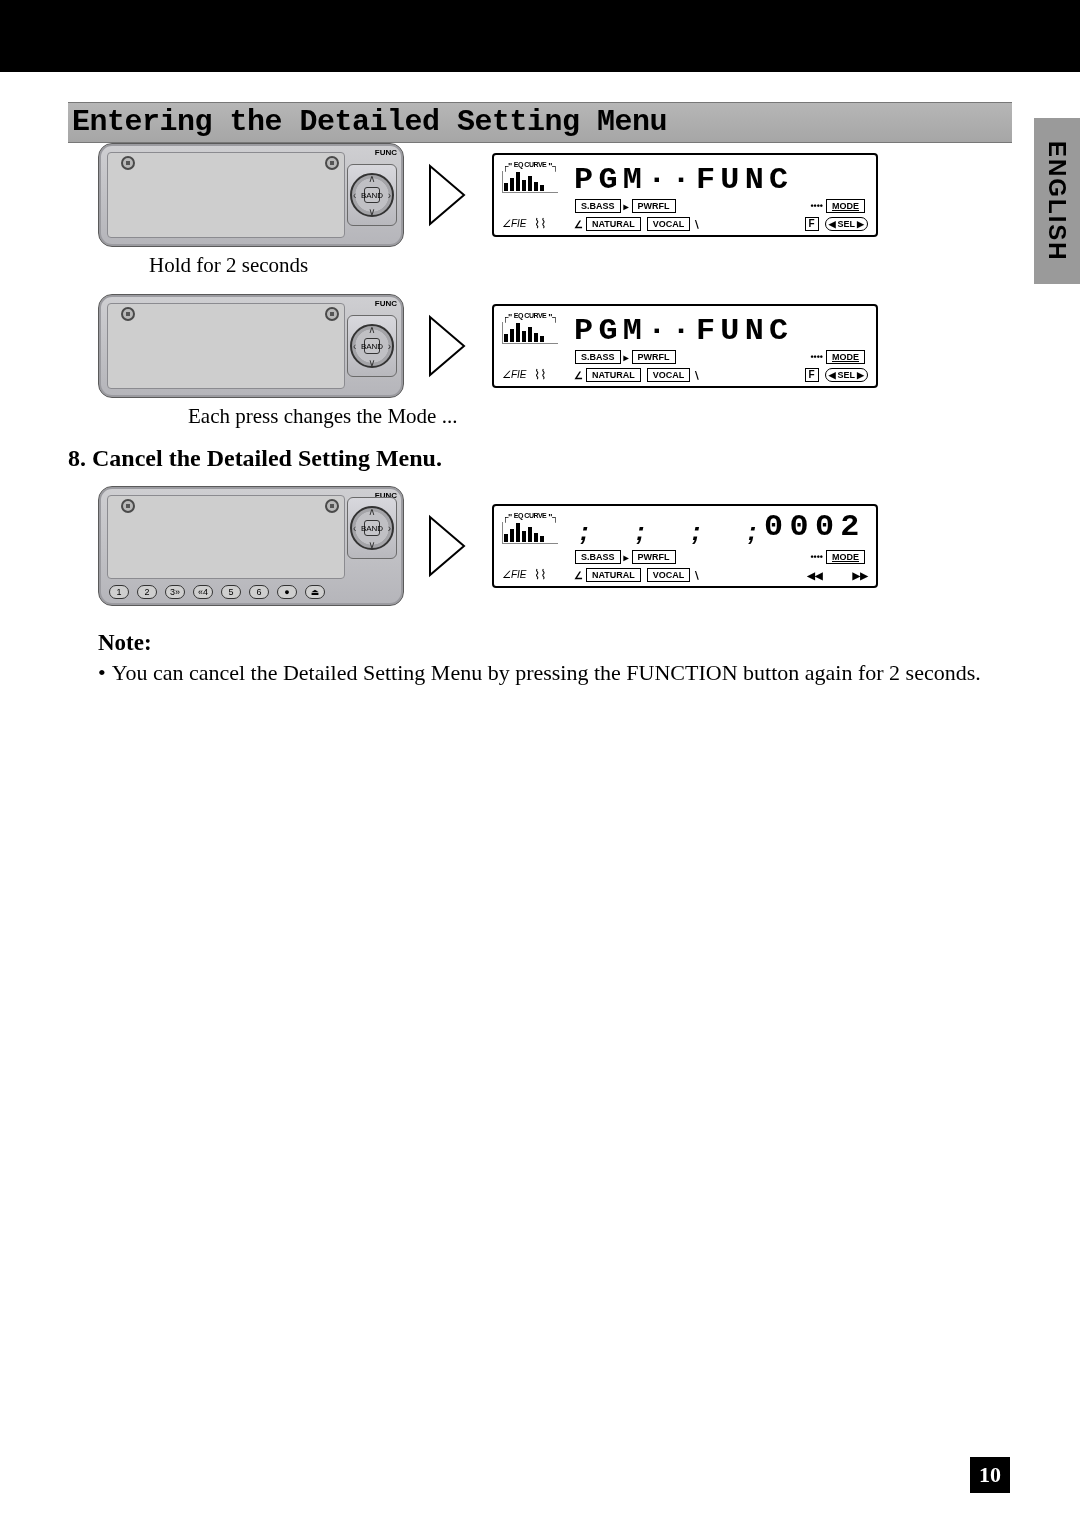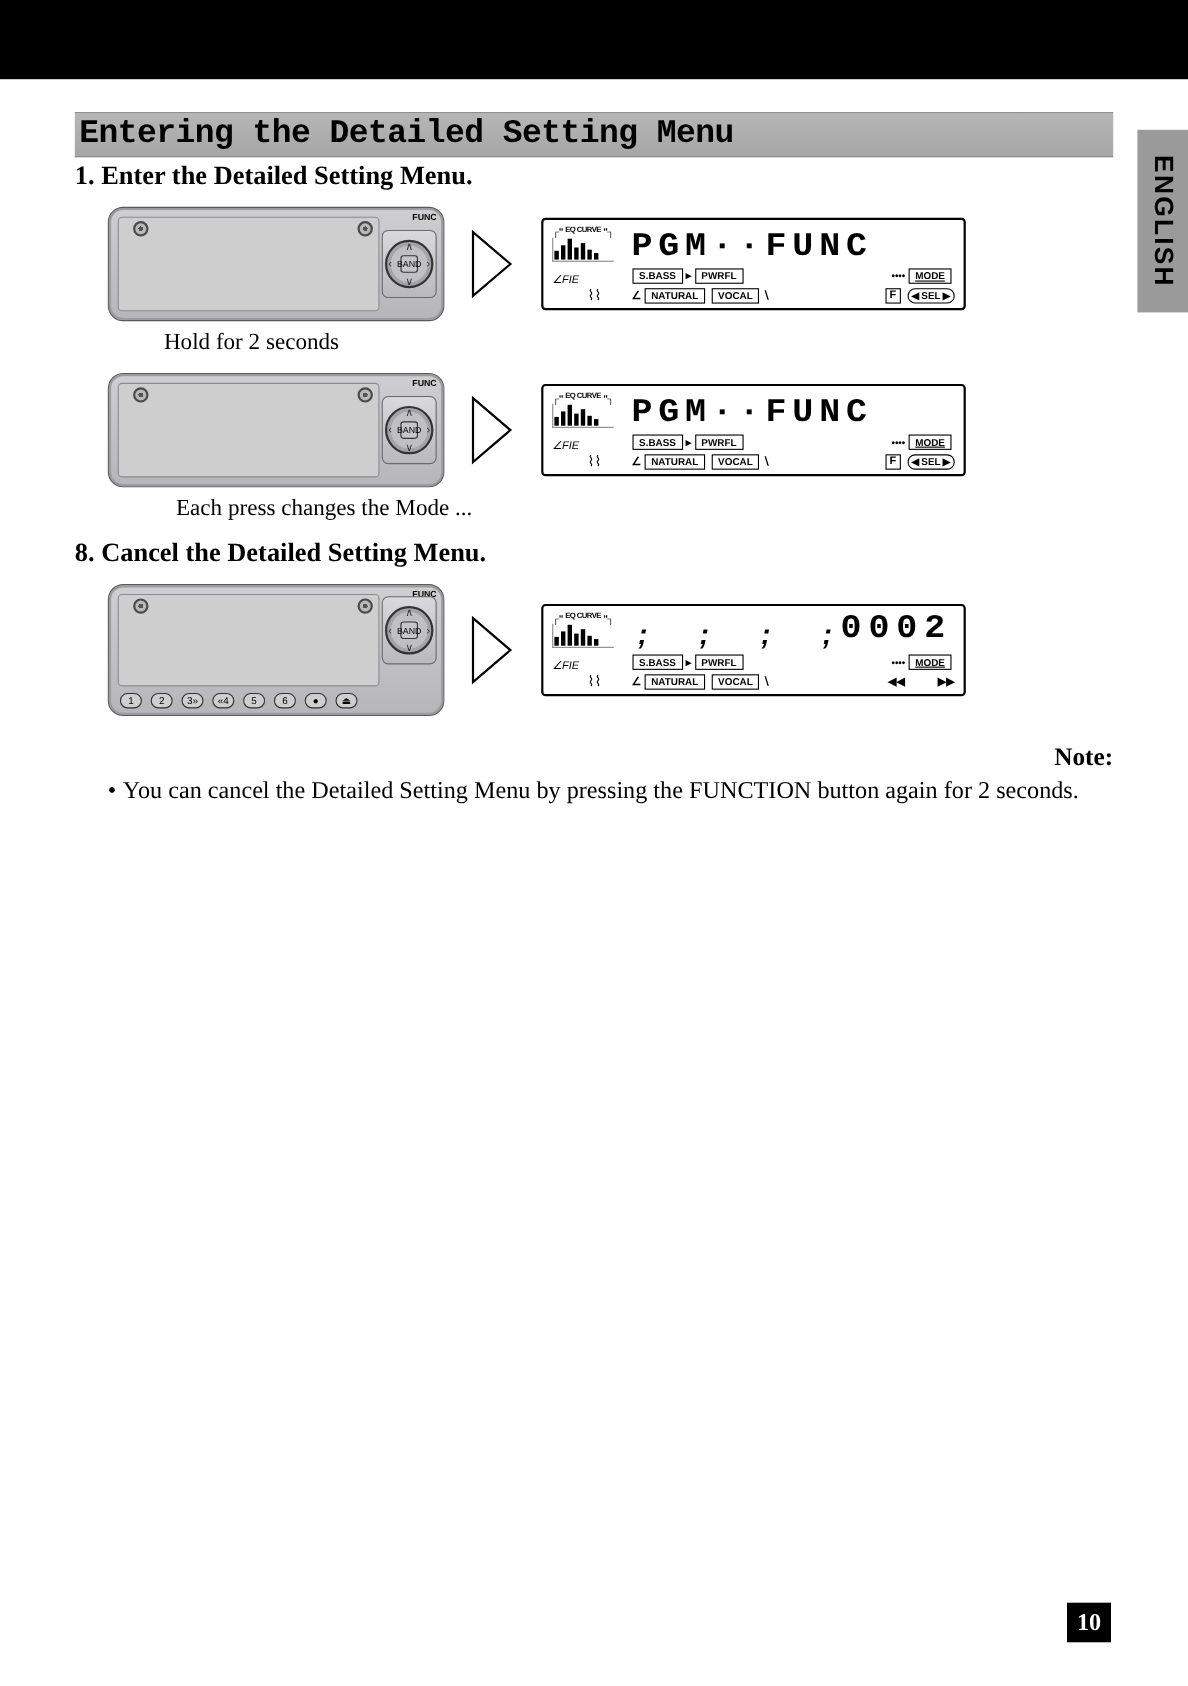--- a/index.html
+++ b/index.html
@@ -226,21 +226,21 @@
   display: inline-block;
   padding: 0 5px;
   border: 1.2px solid #000;
   font-size: 9px;
   line-height: 12px;
   background: #fff;
   margin: 0 3px;
 }
 .lcd .fie {
   position: absolute;
-  left: 8px; bottom: 20px;
+  left: 8px; bottom: 6px;
   font-size: 10px;
   font-style: italic;
 }
 .lcd .wave {
   position: absolute;
   left: 40px; bottom: 4px;
   font-size: 13px;
 }
 .lcd .fbox {
   display: inline-block;
@@ -267,27 +267,26 @@
   font-size: 26px;
   letter-spacing: 20px;
   font-style: italic;
   font-weight: bold;
 }
 .caption {
   font-size: 21px;
   margin-left: 81px;
   margin-bottom: 16px;
 }
-.caption.c2 { margin-left: 92px; }
+.caption.c2 { margin-left: 120px; }
 .note-h {
   font-family: 'Times New Roman', serif;
   font-weight: bold;
   font-size: 23px;
   margin: 24px 0 4px 30px;
-  text-align: right;
 }
 .note-body {
   font-size: 22px;
   margin-left: 30px;
   display: flex;
   gap: 6px;
 }
 .pagenum {
   position: absolute;
   right: 70px;
@@ -311,21 +310,20 @@
 
 <div class="side-tab">
   <span>ENGLISH</span>
 </div>
 
 <div class="content">
 
   <div class="section-title-bar">Entering the Detailed Setting Menu</div>
 
 
-  <p class="step">1.  Enter the Detailed Setting Menu.</p>
 
   <div class="figrow">
     <div class="device">
       <div class="inner"></div>
       <div class="hole tl"></div>
         <div class="hole tr"></div>
       <span class="func">FUNC</span>
       <div class="control">
         <div class="ring">
             <span class="l"></span>

